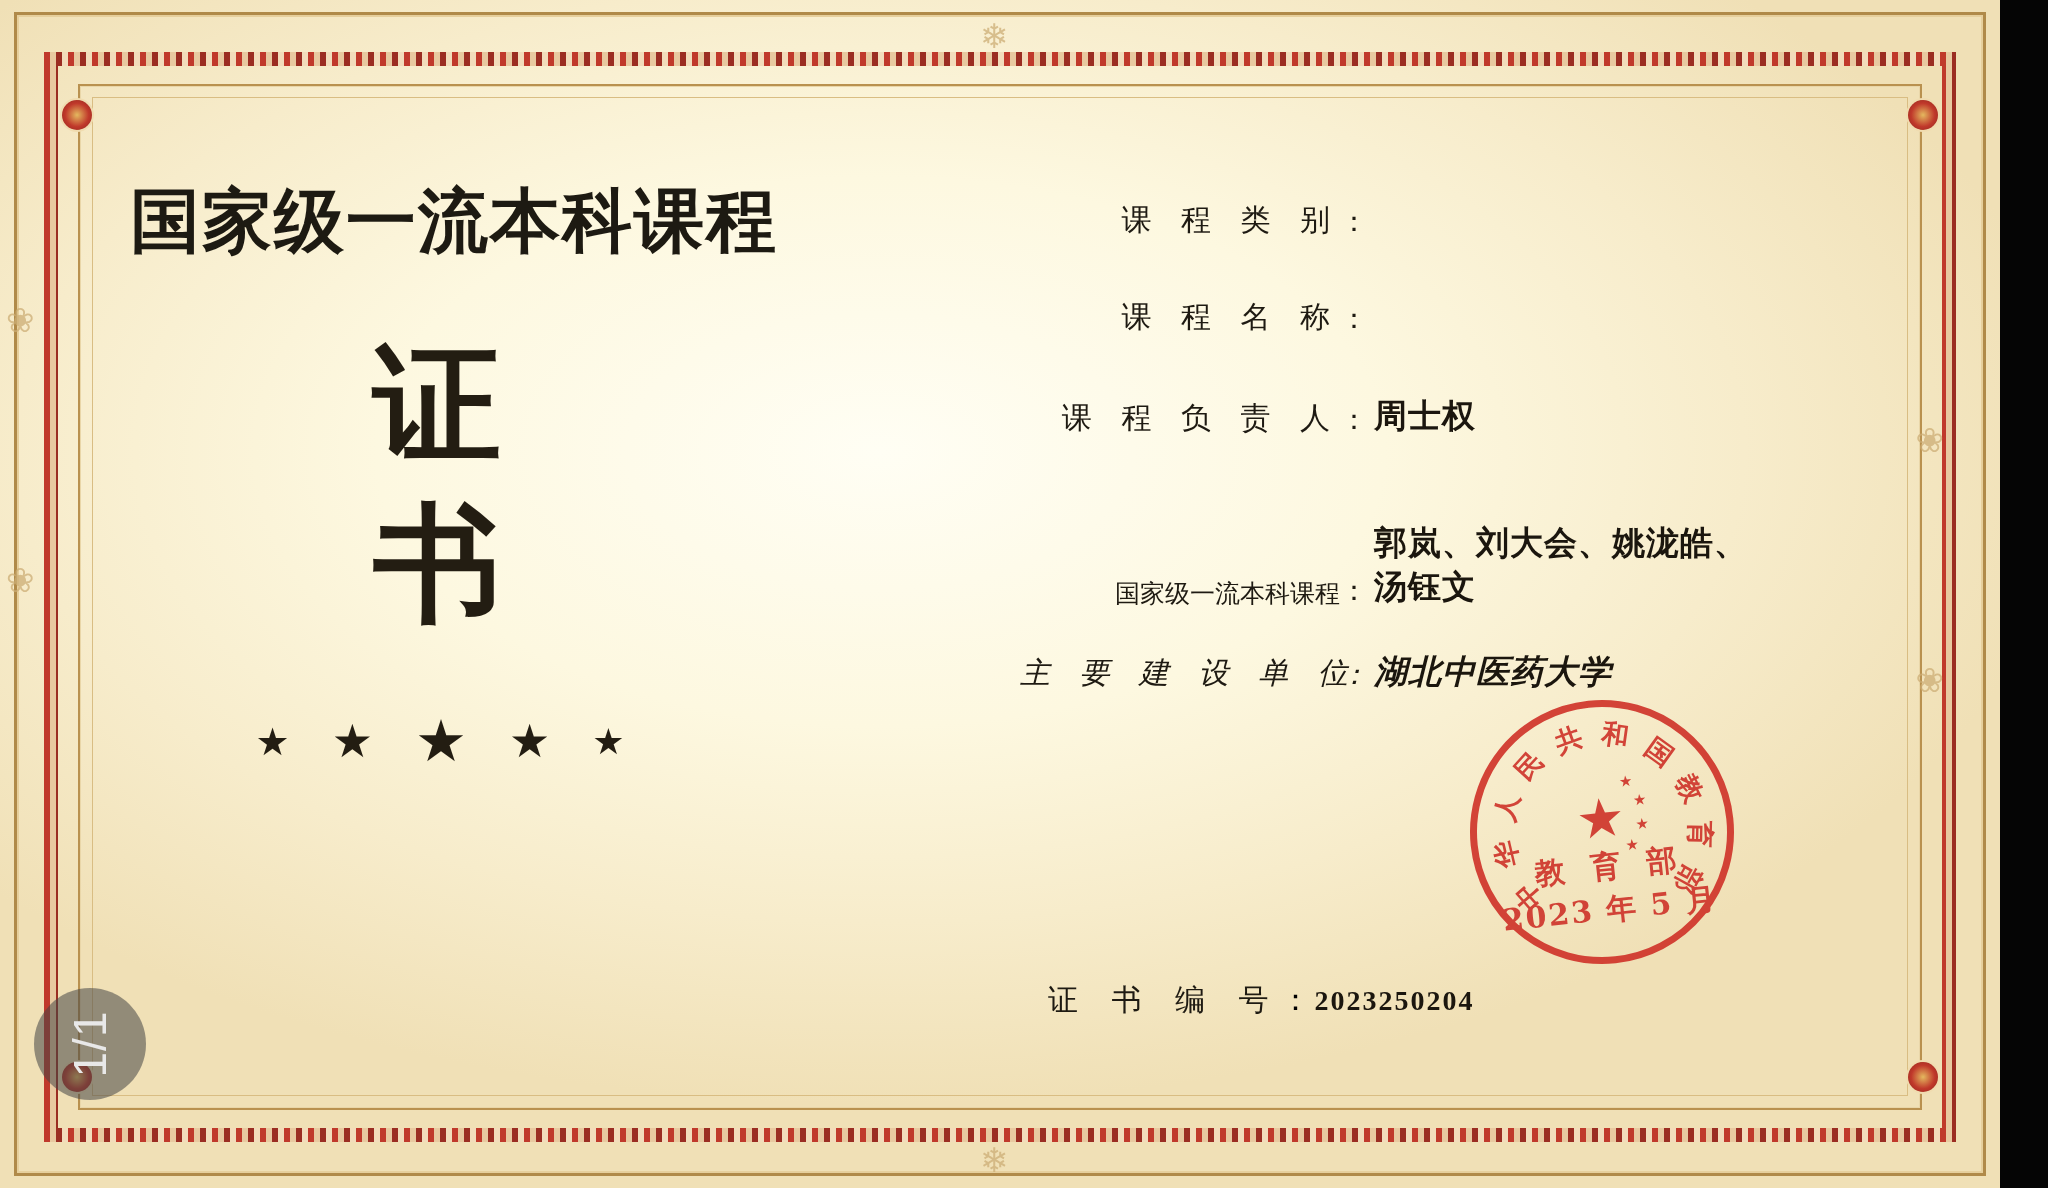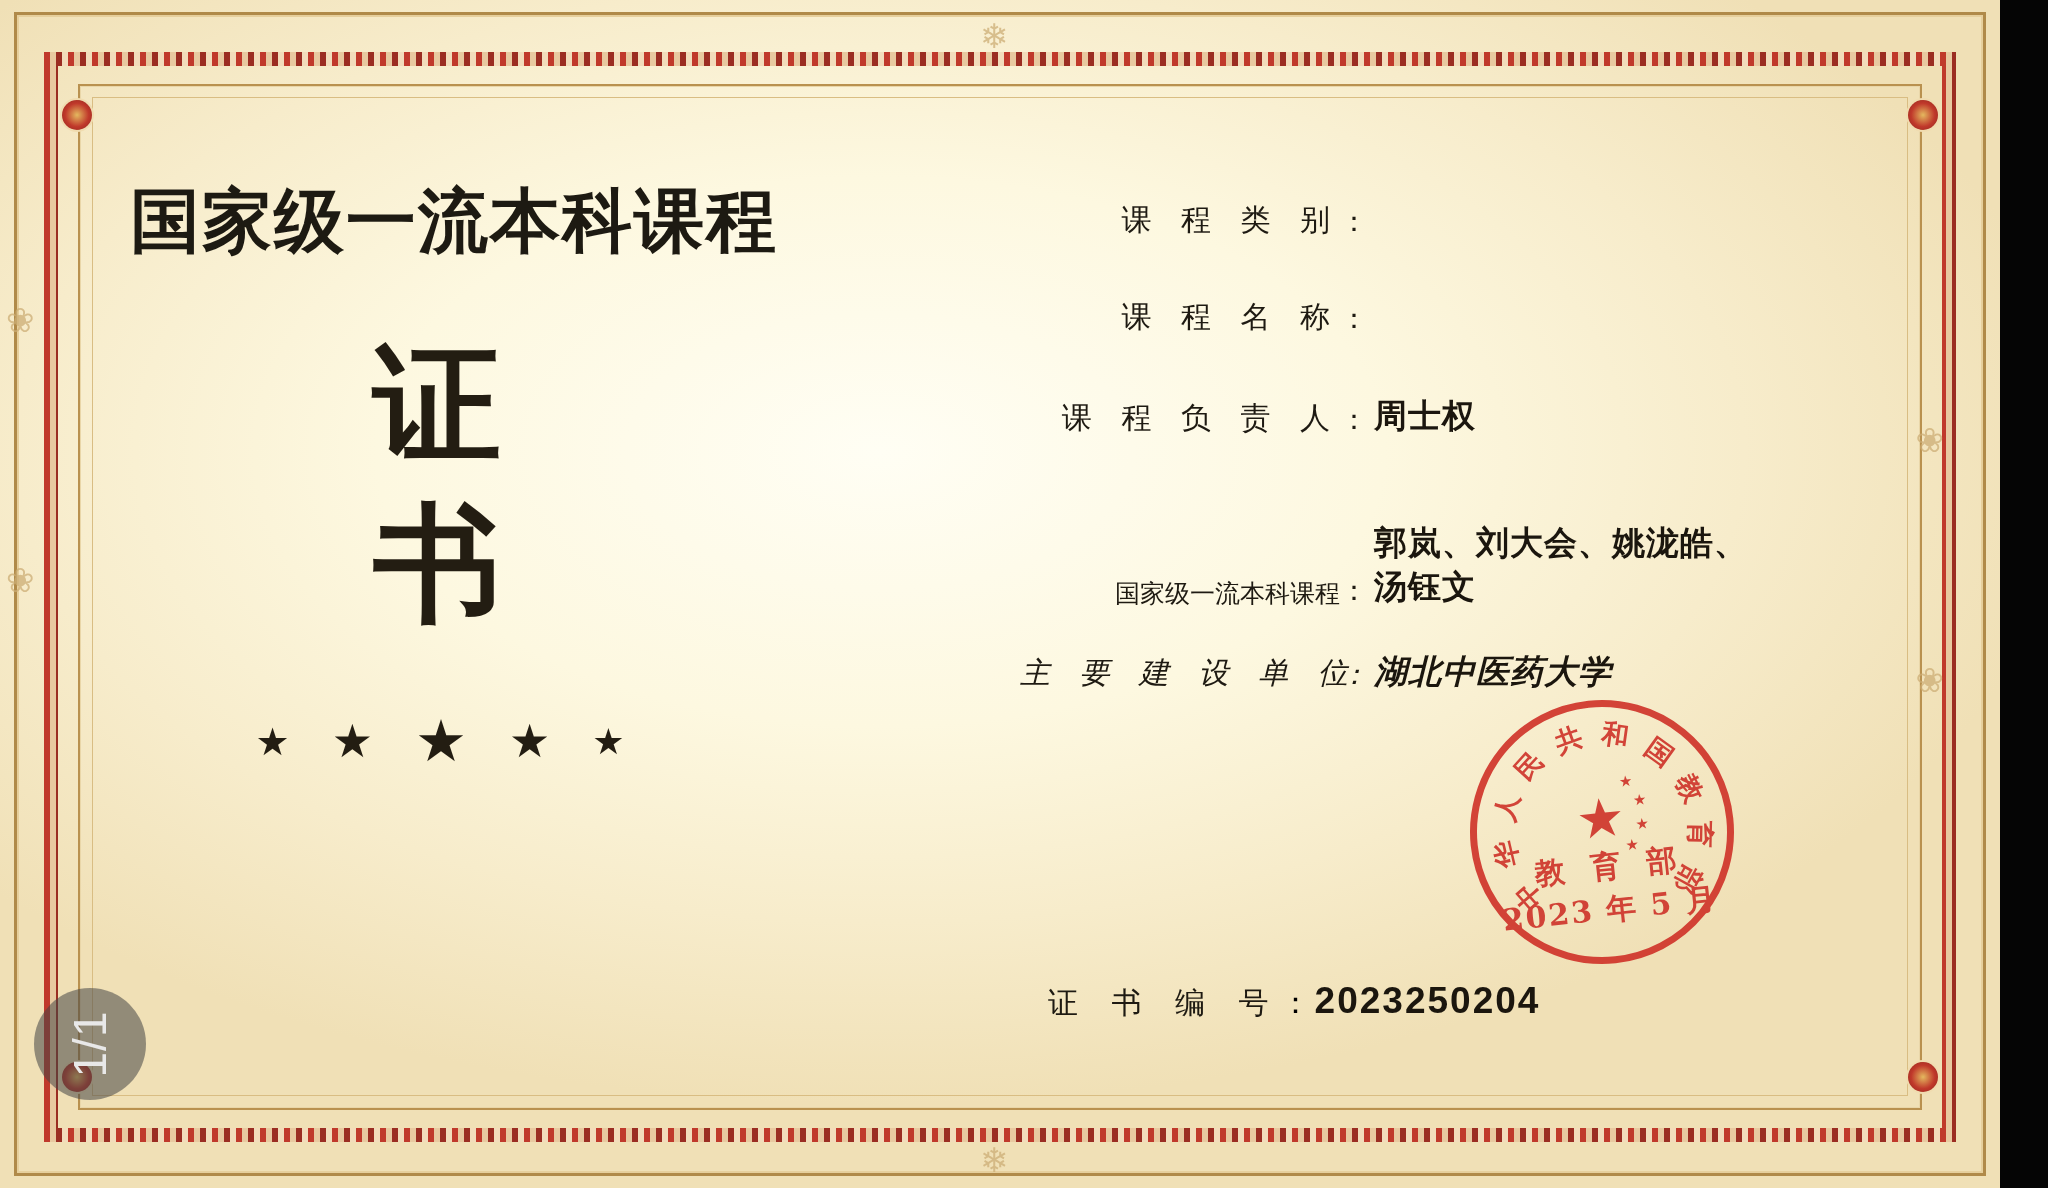--- a/index.html
+++ b/index.html
@@ -251,23 +251,23 @@
     display: flex;
     align-items: baseline;
   }
   .cert-no .lbl {
     font-family: "DejaVu Serif", "Liberation Serif", serif;
     font-size: 30px;
     letter-spacing: 12px;
     color: #1e1a12;
   }
   .cert-no .val {
-    font-family: Liberation Sans, sans-serif;
-    font-weight: 700;
-    font-size: 37px;
+    font-family: Liberation Serif, serif;
+    font-weight: 700;
+    font-size: 28px;
     letter-spacing: 2px;
     color: #1b160e;
     margin-left: 4px;
   }
 
   
   .page-indicator {
     position: absolute;
     left: 34px;
     bottom: 88px;

